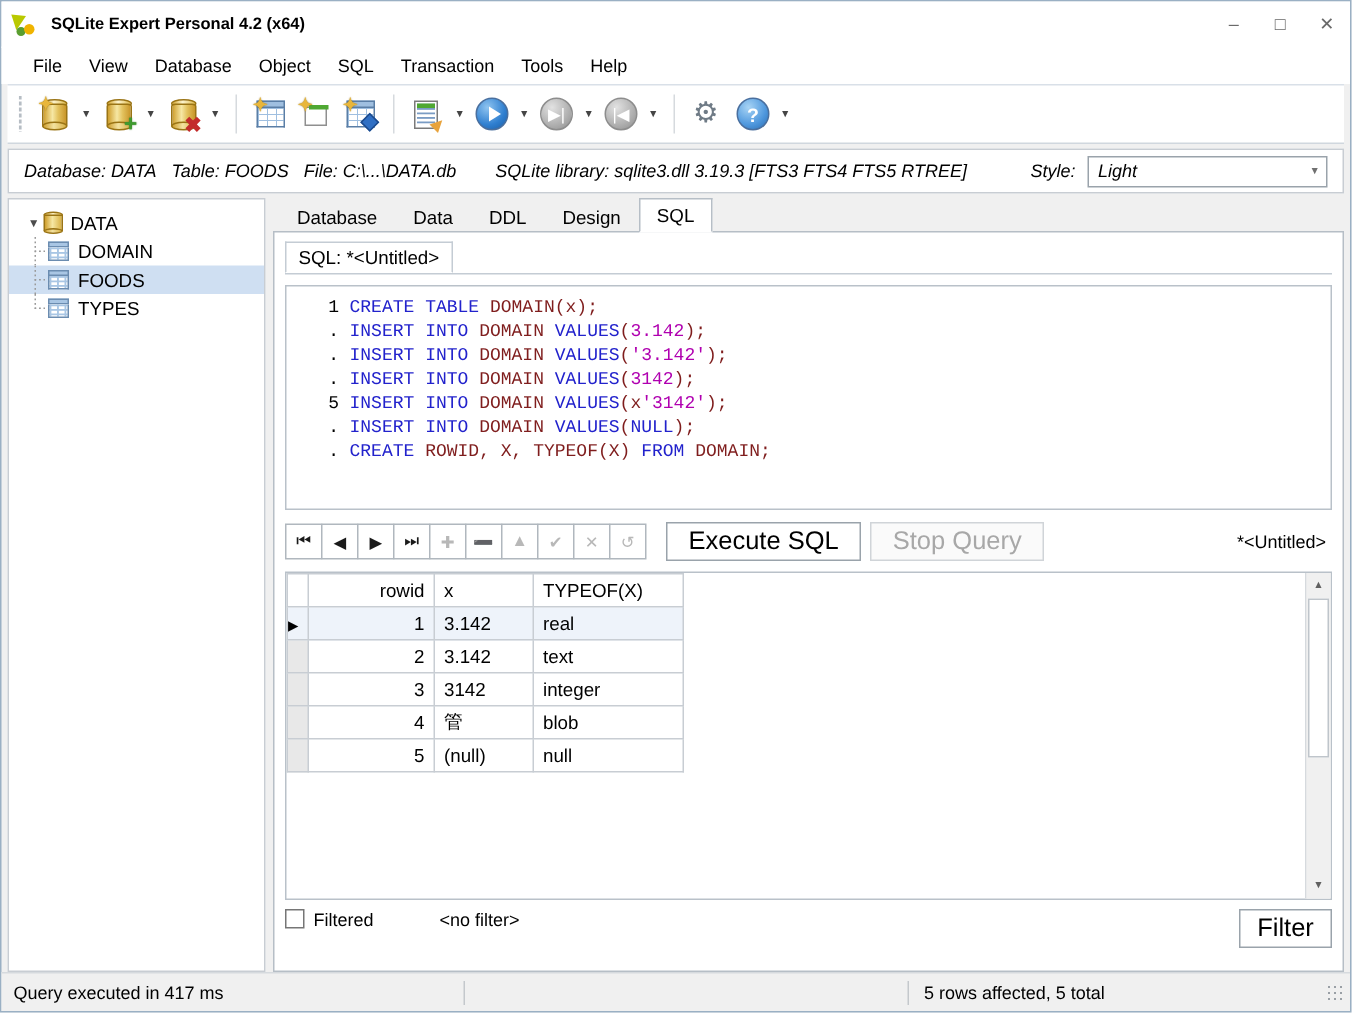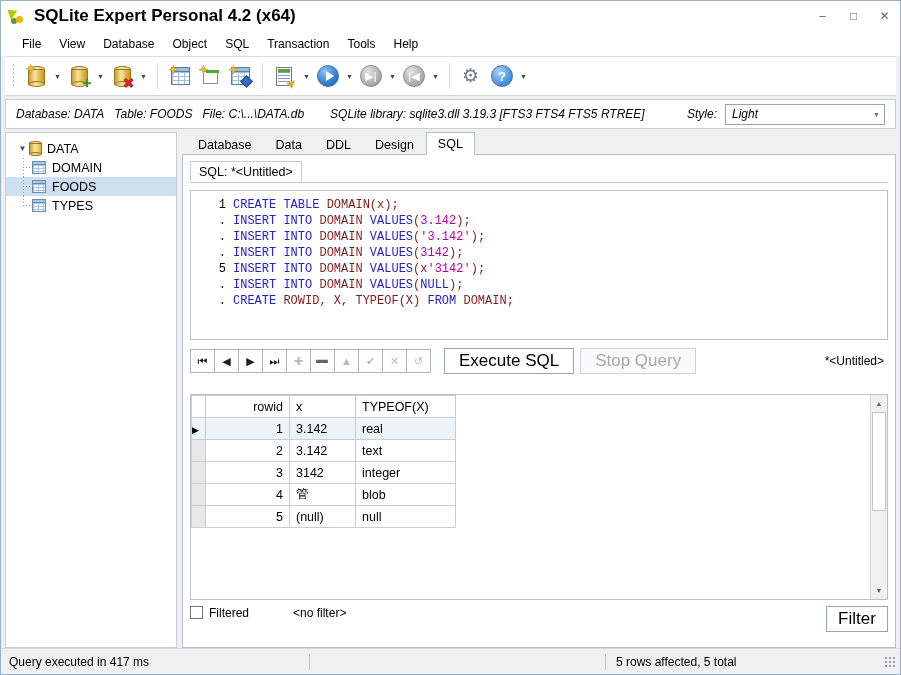--- a/index.html
+++ b/index.html
@@ -29,21 +29,21 @@
     border-bottom: 1px solid #ffffff;
   }
   .app-icon { width: 18px; height: 18px; position: relative; margin-right: 7px; flex: 0 0 18px; }
   .app-icon .leaf {
     position: absolute; left: 0; top: 1px; width: 0; height: 0;
     border-left: 9px solid #b9c900; border-bottom: 7px solid transparent; border-top: 4px solid transparent;
     transform: rotate(-18deg);
   }
   .app-icon .ball1 { position:absolute; left:7px; top:9px; width:7px; height:7px; border-radius:50%; background:#f0b400; }
   .app-icon .ball2 { position:absolute; left:2px; top:11px; width:6px; height:6px; border-radius:50%; background:#5a9e2f; }
-  .title-text { font-weight: bold; font-size: 17px; color: #000; }
+  .title-text { font-weight: bold; font-size: 11px; color: #000; }
   .win-ctrls { margin-left: auto; display: flex; height: 31px; }
   .win-btn {
     width: 31px; height: 31px; display: flex; align-items: center; justify-content: center;
     color: #6a6a6a; font-size: 12px;
   }
 
   
   .menubar {
     height: 24px; flex: 0 0 24px;
     background: #ffffff;
@@ -204,21 +204,21 @@
   .nav-btn.dis { color: #b8b8b8; }
   .btn {
     height: 26px; border: 1px solid #9aa3ab; background: #fff;
     padding: 0 14px; display: flex; align-items: center; justify-content: center;
     font-size: 17px; color: #000;
   }
   .btn.dis { color: #a8a8a8; border-color: #d0d4d8; background: #fafafa; }
   .untitled { margin-left: auto; font-size: 12px; padding-right: 4px; }
 
   
-  .gridwrap { flex: 1 1 auto; border: 1px solid #b9c1c9; background: #fff; margin-top: 18px; display: flex; min-height: 0; position: relative; }
+  .gridwrap { flex: 1 1 auto; border: 1px solid #b9c1c9; background: #fff; margin-top: 5px; display: flex; min-height: 0; position: relative; }
   .gridinner { flex: 1 1 auto; overflow: hidden; }
   table.rgrid { border-collapse: collapse; font-size: 12.5px; }
   table.rgrid th, table.rgrid td { border: 1px solid #c8cdd3; height: 22px; padding: 0 6px; font-weight: normal; text-align: left; }
   table.rgrid th { background: #fff; }
   .ind-col { width: 14px; min-width: 14px; background: #e8e8e8; padding: 0 !important; text-align: center; }
   .c-rowid { width: 84px; text-align: right !important; }
   .c-x { width: 66px; }
   .c-type { width: 100px; }
   .filtrow td { font-style: italic; color: #000; }
   tr.cur td { background: #eef3fa; }

